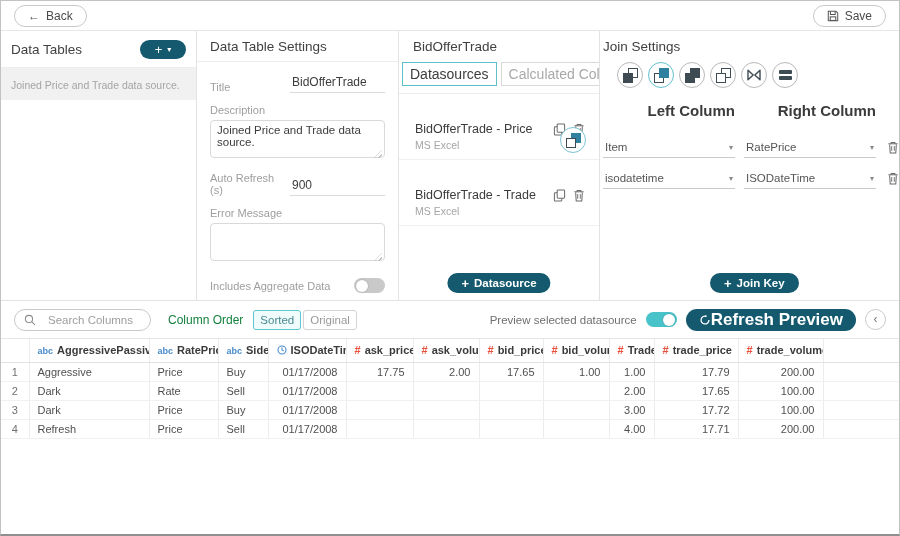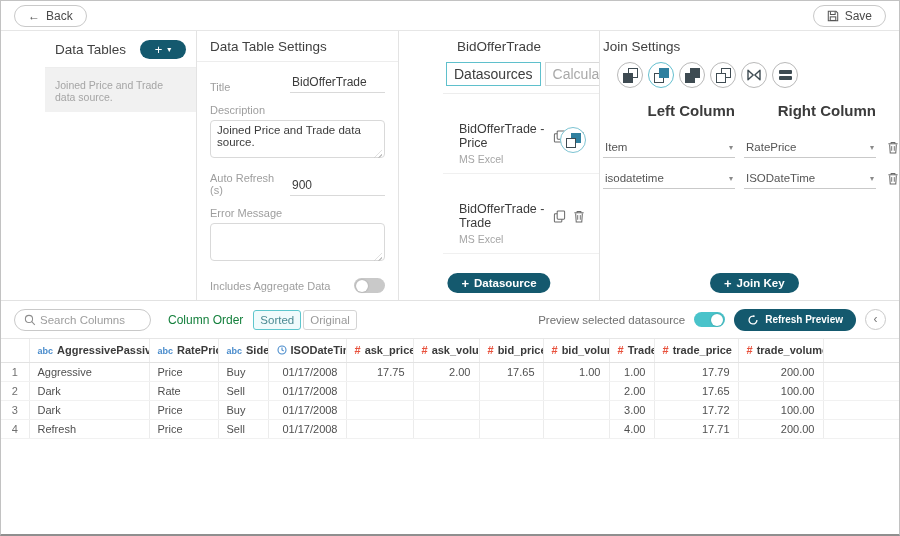--- a/index.html
+++ b/index.html
@@ -10,21 +10,21 @@
 
   
   .topbar { height:29px; flex:0 0 29px; display:flex; align-items:center; justify-content:space-between; padding:0 13px; }
   .pill-outline { display:inline-flex; align-items:center; gap:6px; border:1px solid #c9c9c9; background:#fff;
                   border-radius:13px; padding:3px 13px; font-size:12px; color:#4a4a4a; cursor:pointer;
                   font-family:"Liberation Sans",sans-serif; }
   .arrow { color:#555; font-size:12px; }
 
   
   .panels { flex:0 0 271px; display:flex; border-top:1px solid #e6e6e6; border-bottom:1px solid #e2e2e2; }
-  .panel { position:relative; overflow:hidden;padding-left:44px; }
+  .panel { position:relative; overflow:hidden; }
   .panel + .panel { border-left:1px solid #e3e3e3; }
   .p-tables { width:195px; }
   .p-settings { width:202px; }
   .p-datasources { width:201px; }
   .p-join { flex:1; }
   .p-title { font-size:13.5px; color:#414141; }
 
   
   .dt-head { display:flex; align-items:center; justify-content:space-between; padding:9px 10px 8px 10px; border-bottom:1px solid #ededed; }
   .add-split { background:#14596e; color:#fff; border:none; border-radius:11px; height:19px; width:46px;
@@ -98,34 +98,34 @@
   .union-bars div { width:13px; height:4px; background:#3e4b52; border-radius:1px; }
   .join-grid { display:grid; grid-template-columns:132px 132px 16px; column-gap:9px; margin-top:14px; align-items:center; }
   .col-label { font-size:15px; font-weight:bold; color:#3b3b3b; margin-bottom:8px;text-align:right; }
   .selectish { display:flex; align-items:center; justify-content:space-between; border-bottom:1px solid #c9c9c9;
                padding:5px 2px 4px 2px; margin-top:9px; font-size:11.5px; color:#555; cursor:pointer; }
   .selectish .caret { color:#8a8a8a; font-size:8px; }
   .jk-trash { margin-top:9px; display:flex; justify-content:center; }
 
   
   .toolbar { flex:0 0 37px; display:flex; align-items:center; padding:0 13px; gap:10px; }
-  .search-pill { display:flex; align-items:center; gap:4px; border:1px solid #c9c9c9; border-radius:12px;
+  .search-pill { display:flex; align-items:center; gap:12px; border:1px solid #c9c9c9; border-radius:12px;
                  height:22px; width:137px; padding:0 9px; }
   .search-pill input { border:none; outline:none; width:100%; font-size:11.5px; color:#444;
                        font-family:"Liberation Sans",sans-serif; background:transparent; }
   .search-pill input::placeholder { color:#9d9d9d; }
   .co-label { font-size:12px; color:#15803d; margin-left:7px; }
   .seg { display:flex; gap:2px; }
   .seg-btn { border:1px solid #d4d4d4; background:#fff; border-radius:3px; font-size:11.5px; color:#9a9a9a;
              padding:3px 6px; cursor:pointer; font-family:"Liberation Sans",sans-serif; }
   .seg-btn.active { border-color:#5ec6cd; background:#f0fbfc; color:#4a8a92; }
   .tb-right { margin-left:auto; display:flex; align-items:center; gap:9px; }
   .preview-label { font-size:11.5px; color:#6f6f6f; }
   .refresh-btn { background:#14596e; color:#fff; border:none; border-radius:12px; height:22px; padding:0 13px;
-                 font-size:10px; font-weight:bold; display:inline-flex; align-items:center; gap:6px; cursor:pointer;
+                 font-size:17px; font-weight:bold; display:inline-flex; align-items:center; cursor:pointer;
                  font-family:"Liberation Sans",sans-serif; }
   .chev-circle { width:21px; height:21px; border-radius:50%; border:1px solid #c9c9c9; background:#fff; color:#777;
                  font-size:12px; display:flex; align-items:center; justify-content:center; cursor:pointer; padding-bottom:2px; }
 
   
   .grid-area { border-top:1px solid #e6e6e6; }
   table { border-collapse:collapse; table-layout:fixed; width:100%; }
   th, td { border-right:1px solid #ececec; border-bottom:1px solid #f1f1f1; padding:0 8px;
            overflow:hidden; white-space:nowrap; font-size:11px; height:19px; }
   thead th { height:23px; font-weight:bold; color:#3b3b3b; border-bottom:1px solid #e2e2e2; text-align:left; }

